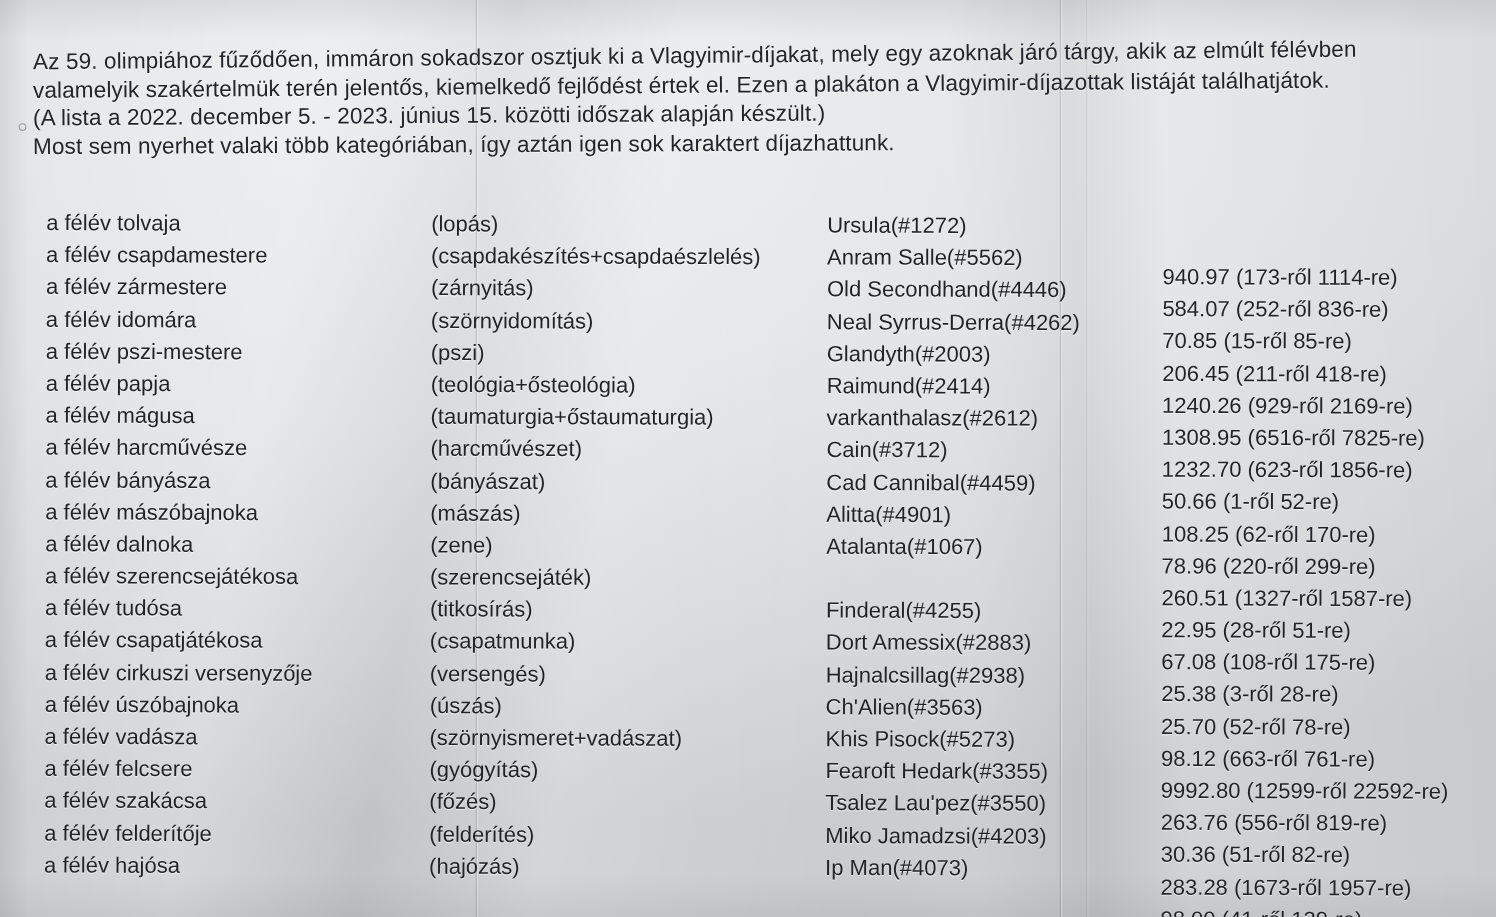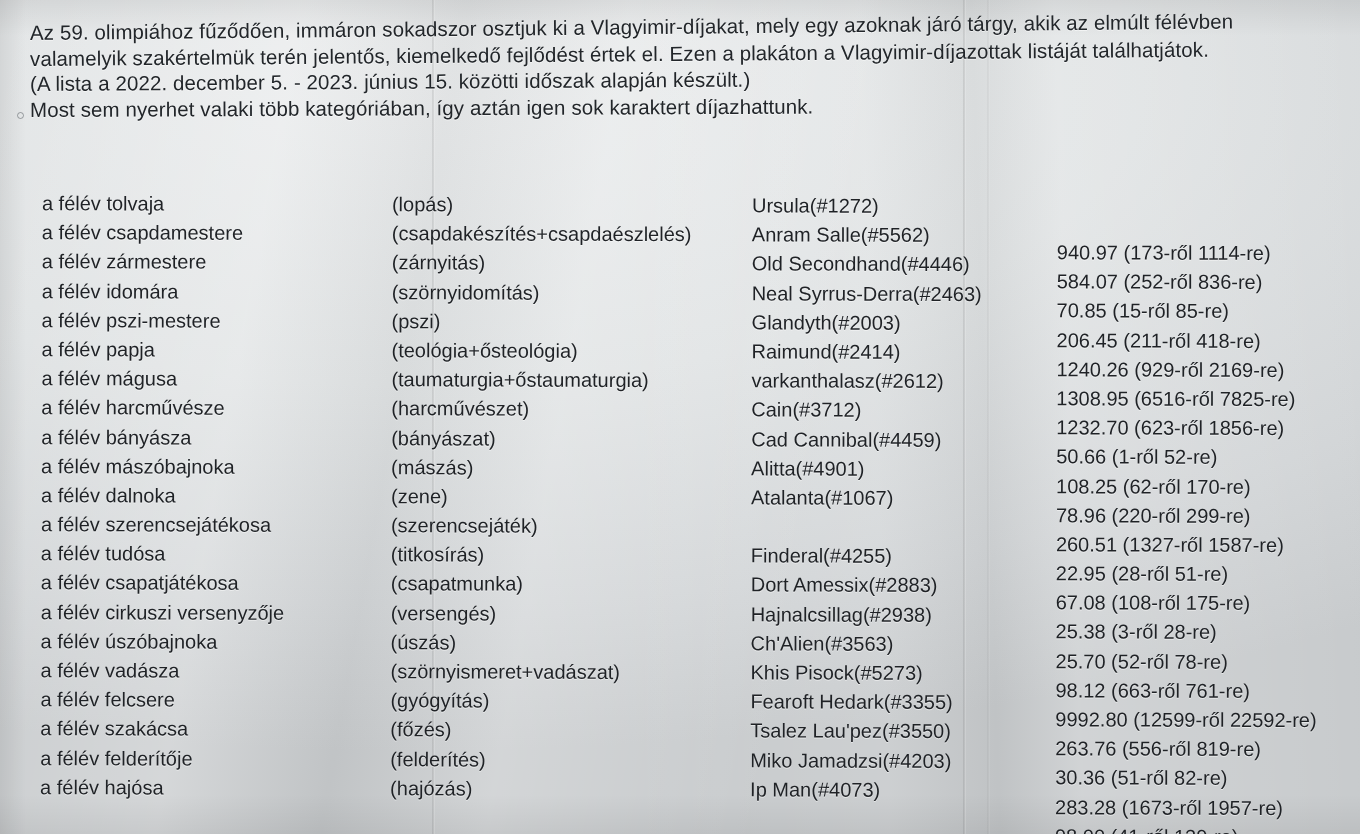--- a/index.html
+++ b/index.html
@@ -54,21 +54,21 @@
     position: absolute;
     top: 0; bottom: 0; left: 0; width: 26px;
     background: linear-gradient(90deg, rgba(0,0,0,0.07), rgba(0,0,0,0));
     pointer-events: none;
   }
 
   
   #intro {
     position: absolute;
     left: 30px;
-    top: 20px;
+    top: 44px;
     width: 1290px;
     color: #22262a;
     font-size: 20.5px;
     line-height: 25.5px;
     letter-spacing: 0.1px;
     text-shadow: 0 1px 0 rgba(255,255,255,0.55);
   }
   #intro .line {
     white-space: nowrap;
     transform-origin: left center;
@@ -152,21 +152,21 @@
       </div>
       <div class="row">
         <div class="col col-title">a félév zármestere</div>
         <div class="col col-field">(zárnyitás)</div>
         <div class="col col-name">Old Secondhand(#4446)</div>
         <div class="col col-score">70.85 (15-ről 85-re)</div>
       </div>
       <div class="row">
         <div class="col col-title">a félév idomára</div>
         <div class="col col-field">(szörnyidomítás)</div>
-        <div class="col col-name">Neal Syrrus-Derra(#2463)</div>
+        <div class="col col-name">Neal Syrrus-Derra(#4262)</div>
         <div class="col col-score">206.45 (211-ről 418-re)</div>
       </div>
       <div class="row">
         <div class="col col-title">a félév pszi-mestere</div>
         <div class="col col-field">(pszi)</div>
         <div class="col col-name">Glandyth(#2003)</div>
         <div class="col col-score">1240.26 (929-ről 2169-re)</div>
       </div>
       <div class="row">
         <div class="col col-title">a félév papja</div>

